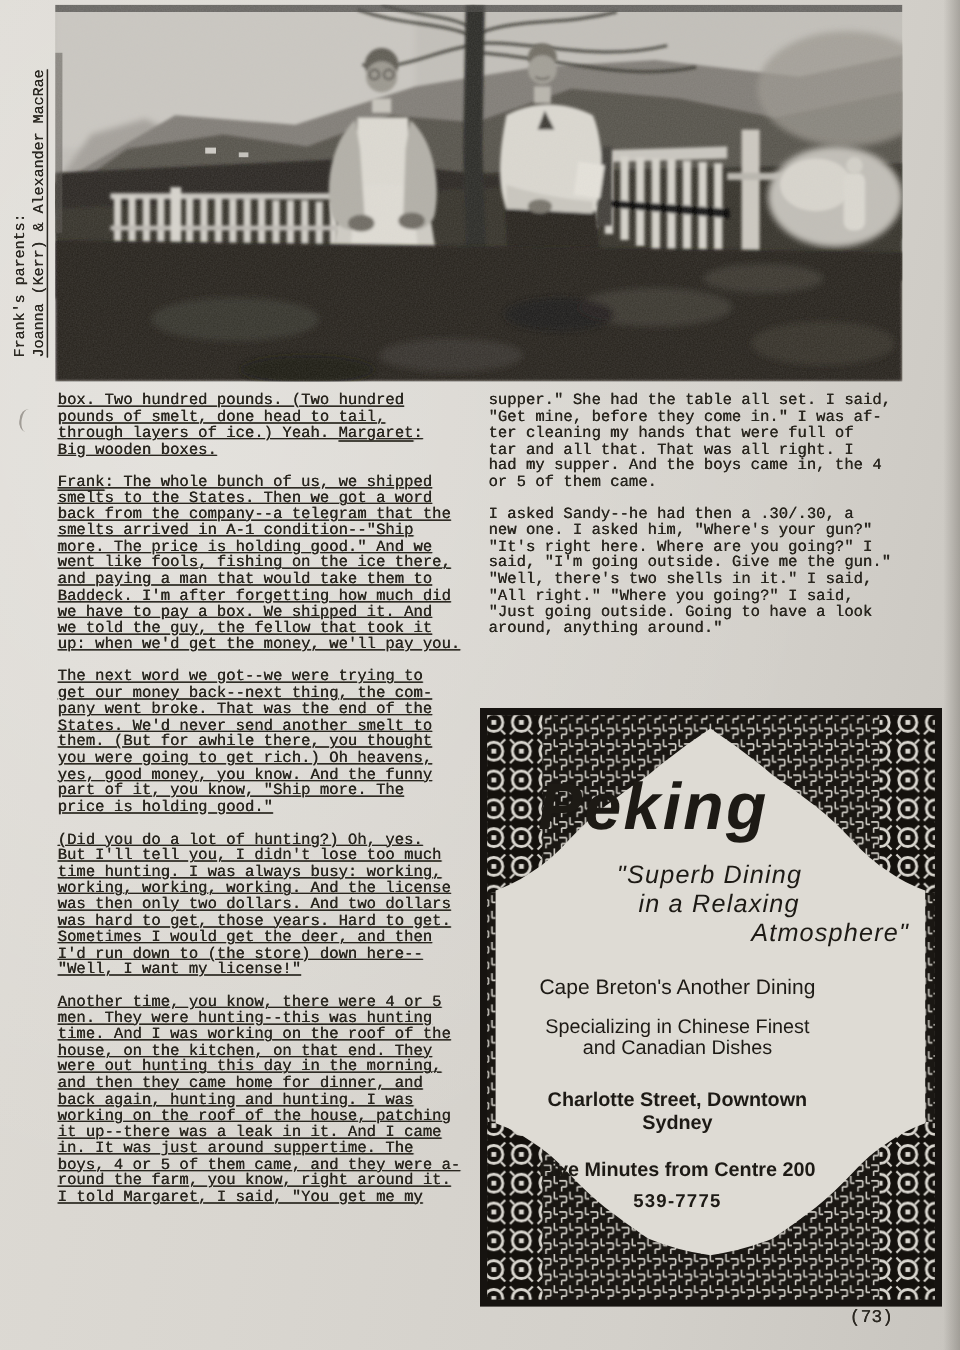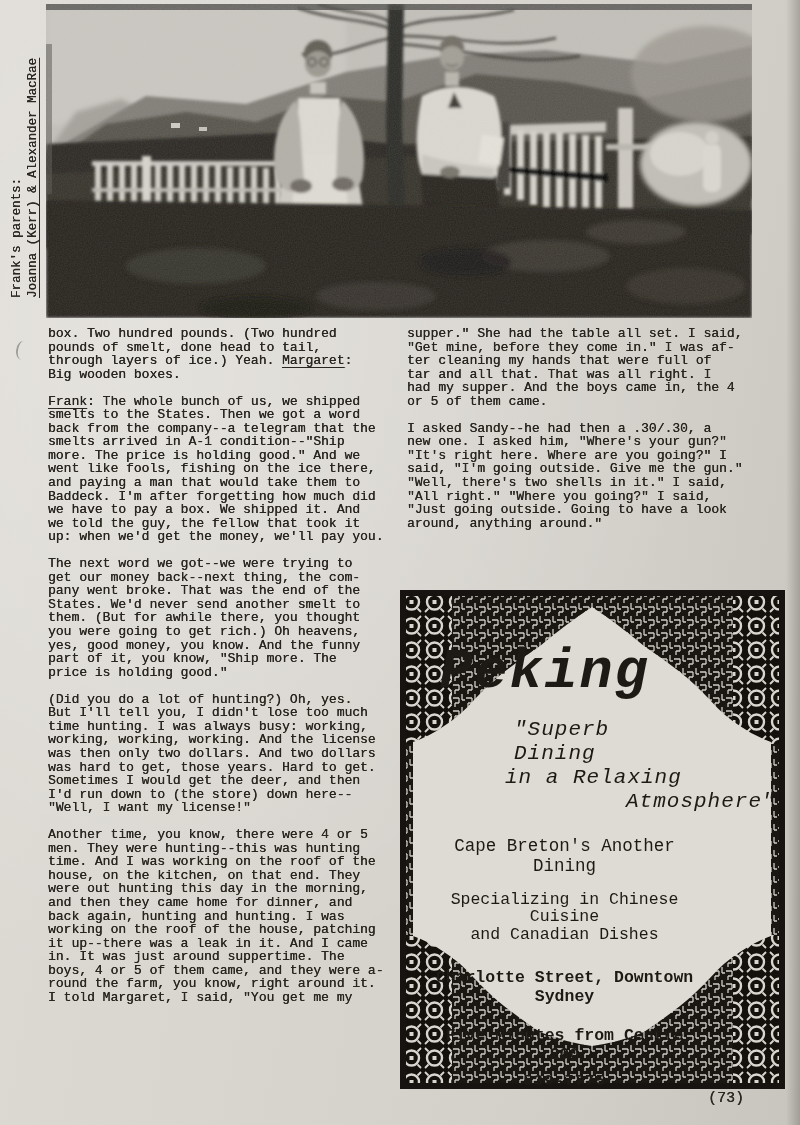--- a/index.html
+++ b/index.html
@@ -35,39 +35,39 @@
   .caption .u2{ text-decoration:underline; text-underline-offset:3px; }
   
   .photo{ position:absolute; left:46px; top:4px; width:706px; height:314px; }
   .photo svg{ display:block; }
   
   .col{
     position:absolute; top:327px;
     font-size:13px; line-height:13.55px;
     text-shadow:0.25px 0 0 currentColor;
   }
-  .col-left{ left:48px; width:352px; }
+  .col-left{ left:48px; width:352px;text-decoration:underline; }
   .col-right{ left:407px; width:382px; }
   .para{ white-space:pre-line; margin:0 0 13.55px 0; }
   .u{ text-decoration:underline; text-underline-offset:2.5px; }
   
   .ad{ position:absolute; left:400px; top:590px; width:385px; height:499px; }
   .ad-border{ position:absolute; left:0; top:0; }
   .ad-content{
     position:absolute; left:0; top:0; width:329px; height:499px;
     padding:40px 28px 16px; box-sizing:border-box; text-align:center;
-    font-family:Liberation Mono, monospace; color:#1d1a15;
+    font-family:Liberation Sans, sans-serif; color:#1d1a15;
   }
   .ad-title{
     font-style:italic; font-size:55px; line-height:1.05; margin:14px 40px 0 0;
     font-weight:bold; letter-spacing:2px;
   }
   .ad-tagline{ margin-top:16px; text-align:left; font-style:italic; font-size:21px; line-height:24px; letter-spacing:1px; }
   .ad-tagline .tl1{ margin-left:86px; }
-  .ad-tagline .tl2{ margin-left:77px; }
+  .ad-tagline .tl2{ margin-left:104px; }
   .ad-tagline .tl3{ margin-left:198px; }
   .ad-cape{ margin-top:22px; font-size:17.5px; }
   .ad-spec{ margin-top:15px; font-size:16.5px; line-height:17.5px; }
   .ad-addr1{ margin-top:25px; font-size:16.5px; font-weight:bold; }
   .ad-addr2{ margin-top:20px; font-size:16.5px; font-weight:bold; }
   .ad-phone{ margin-top:8px; font-size:15.5px; font-weight:bold; letter-spacing:1px; }
   .ad-takeout{ margin-top:17px; font-size:13.5px; letter-spacing:0.5px; }
   
   .page-number{
     position:absolute; left:708px; top:1090px; font-size:15px; color:#2b2822;
@@ -322,21 +322,21 @@
     </svg>
     <div class="ad-content">
       <div class="ad-title">Peking</div>
       <div class="ad-tagline">
         <div class="tl1">"Superb Dining</div>
         <div class="tl2">in a Relaxing</div>
         <div class="tl3">Atmosphere"</div>
       </div>
       <div class="ad-cape">Cape Breton's Another Dining</div>
       <div class="ad-spec">
-        <div>Specializing in Chinese Cuisine</div>
+        <div>Specializing in Chinese Finest</div>
         <div>and Canadian Dishes</div>
       </div>
       <div class="ad-addr1">Charlotte Street, Downtown Sydney</div>
       <div class="ad-addr2">Five Minutes from Centre 200</div>
       <div class="ad-phone">539-7775</div>
     </div>
   </div>
 
   <div class="page-number">(73)</div>
 

